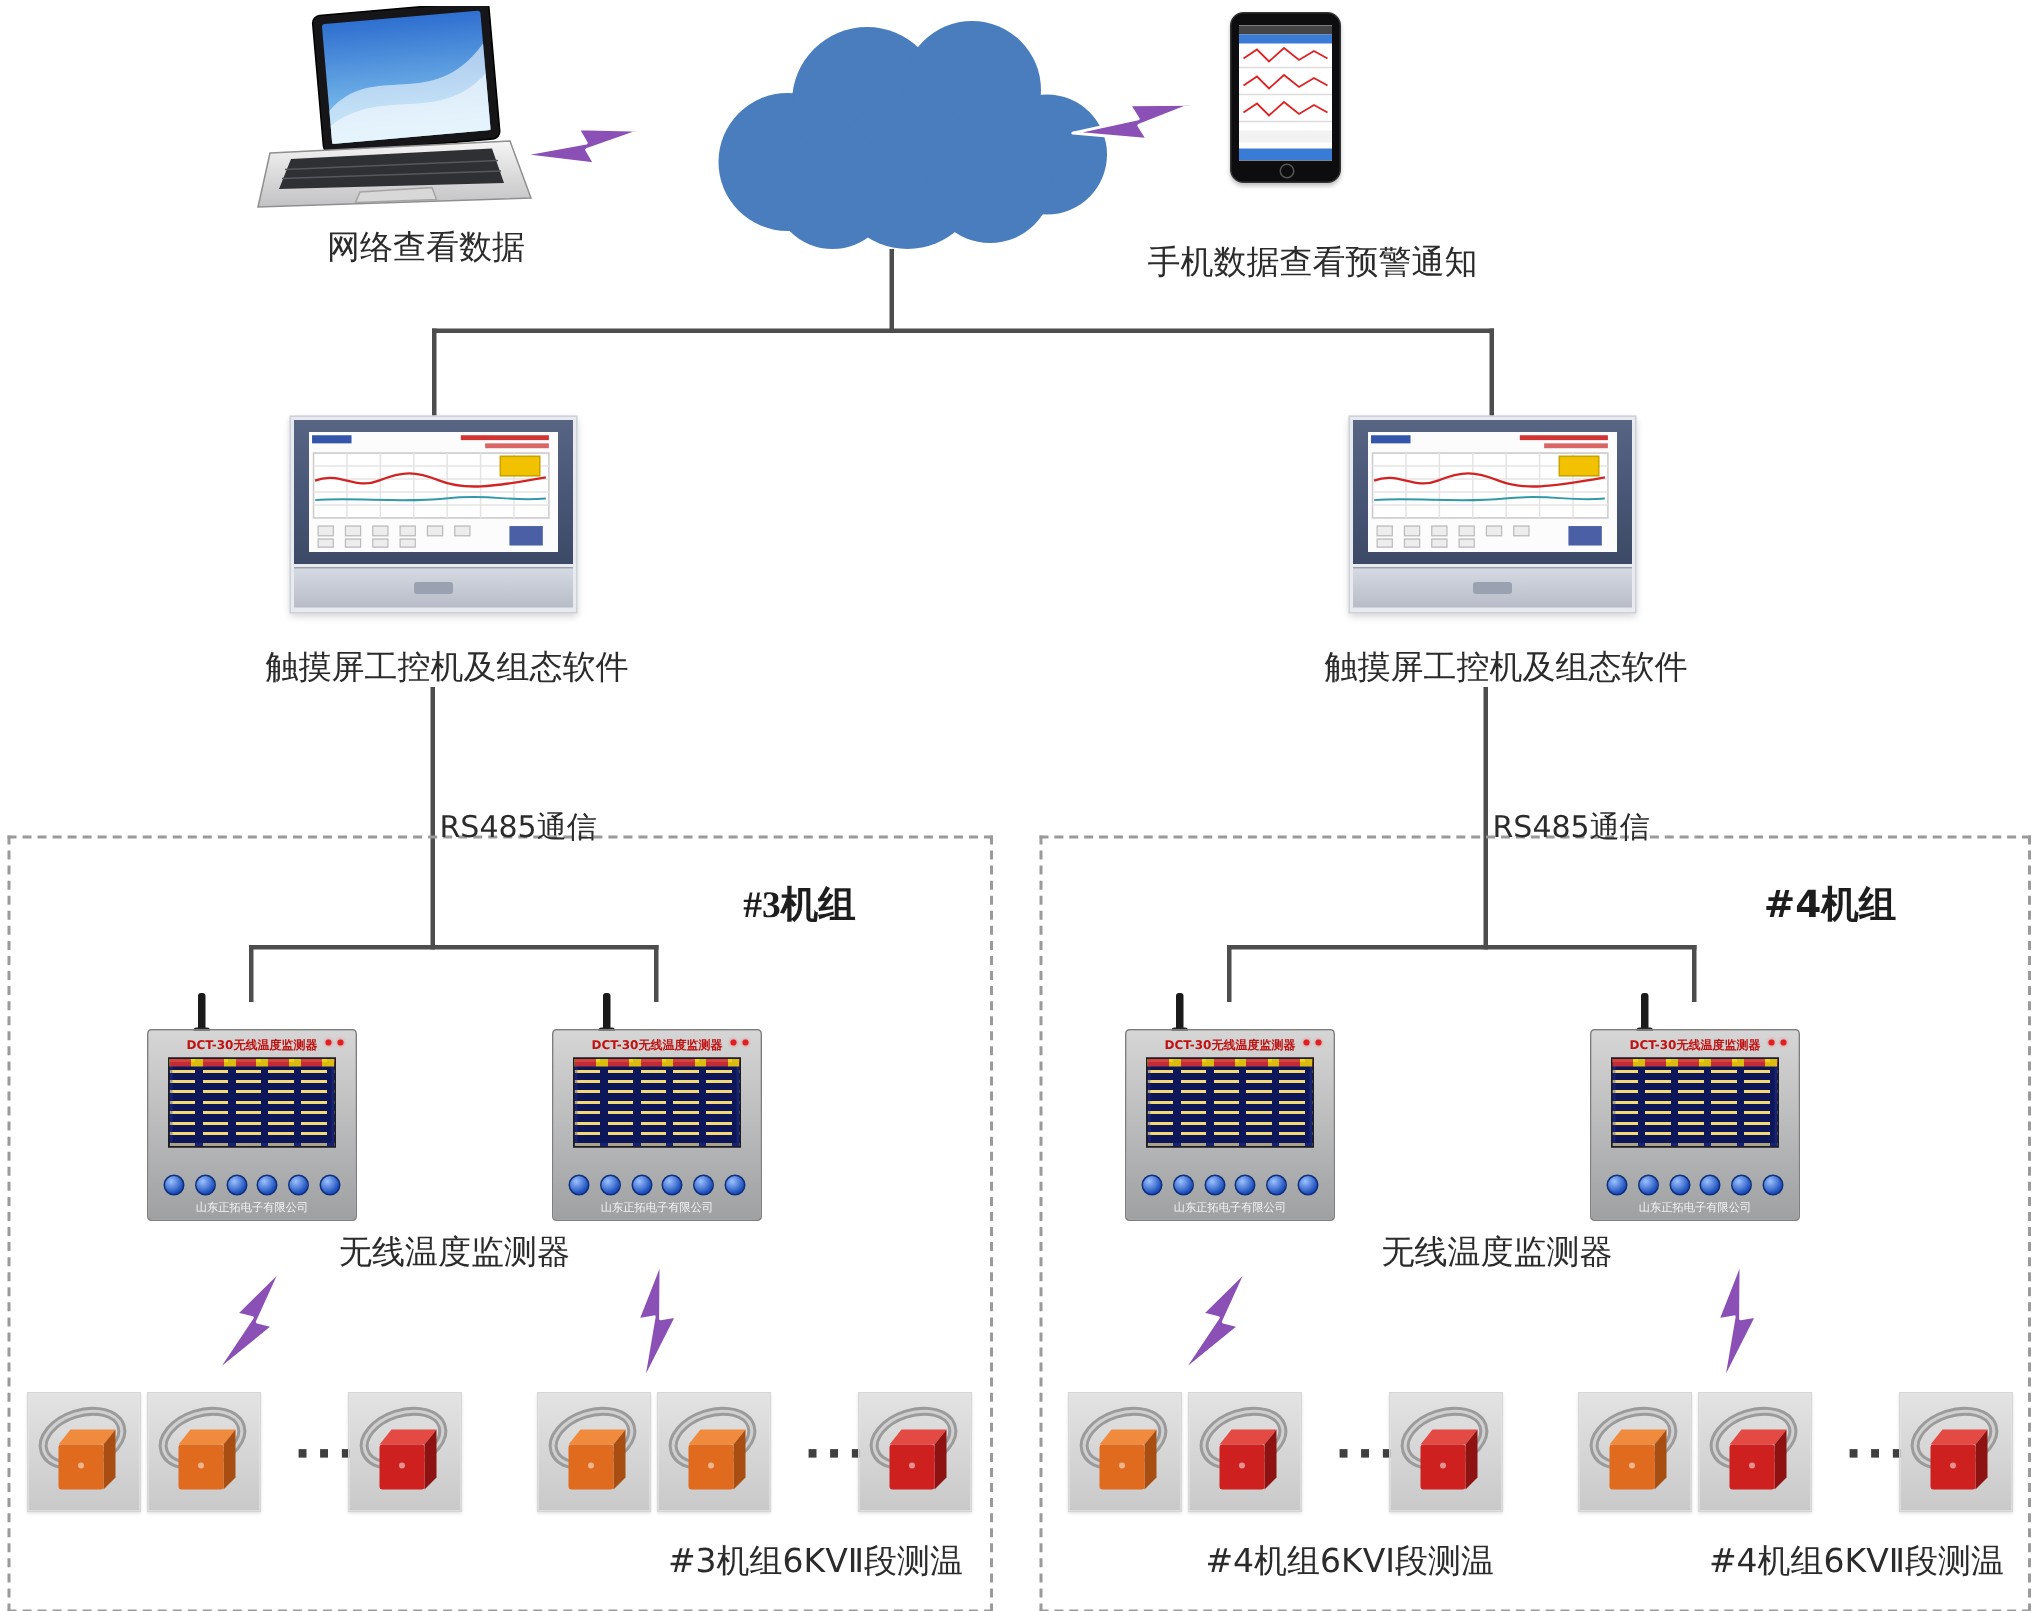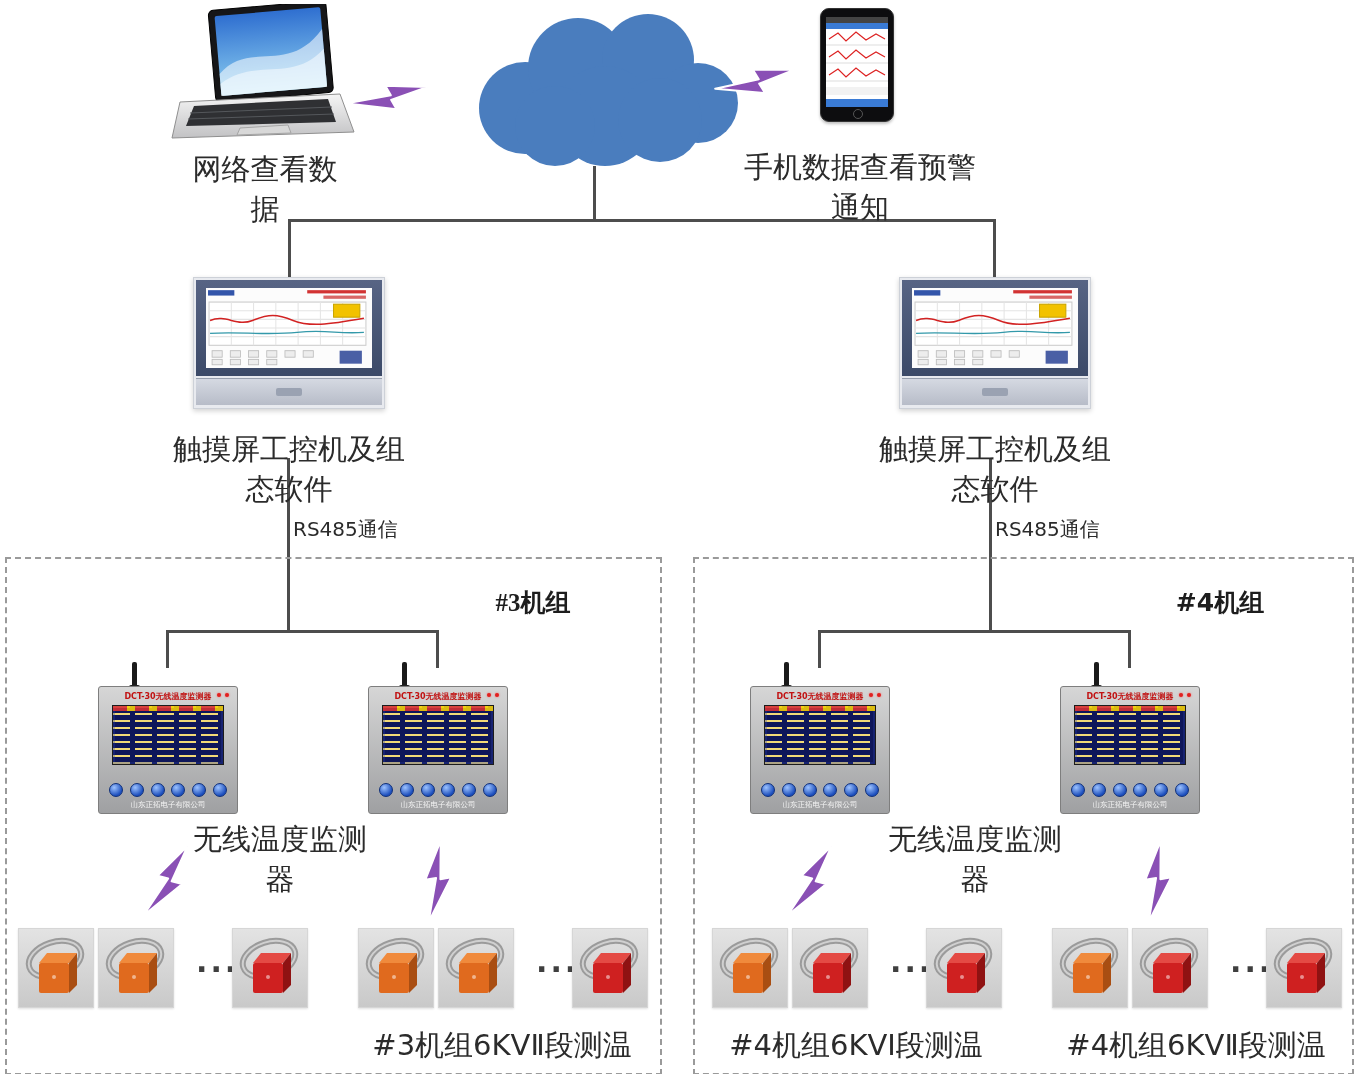--- a/index.html
+++ b/index.html
@@ -1,22 +1,22 @@
 <!DOCTYPE html>
 <html><head>
 <meta charset="utf-8">
 <style>
   html,body{margin:0;padding:0;background:#fff;}
   .canvas{
     position:relative;width:1356px;height:1074px;background:#ffffff;
     font-family:"DejaVu Sans","Liberation Sans",sans-serif;color:#2b2b2b;overflow:hidden;
   }
   .line{position:absolute;background:#4d4d4d;}
-  .lbl{position:absolute;font-size:29px;text-align:center;color:#2b2b2b;}
-  .lbl-sm{font-size:20px;text-align:left;}
+  .lbl{position:absolute;font-size:22px;text-align:right;color:#2b2b2b;}
+  .lbl-sm{font-size:20px;text-align:left;margin-top:22px;}
   .dashed-box{position:absolute;border:2px dashed #9a9a9a;background:transparent;}
   .unit-title{position:absolute;font-size:25px;font-weight:bold;color:#1d1d1d;text-align:center;}
   .dots{position:absolute;font-size:30px;font-weight:bold;color:#3f3f3f;letter-spacing:3px;}
 
   
   .cloud{position:absolute;}
   .cloud-label{position:absolute;color:#ffffff;font-size:25px;text-align:center;}
 
   
   .bolt{position:absolute;width:40px;height:82px;}
@@ -140,21 +140,21 @@
         <g stroke="#ddd" stroke-width="1">
           <line x1="0" y1="28" x2="62" y2="28"></line>
           <line x1="0" y1="46" x2="62" y2="46"></line>
           <line x1="0" y1="64" x2="62" y2="64"></line>
         </g>
         <rect x="0" y="70" width="62" height="8" fill="#f2f2f2"></rect>
         <rect x="0" y="82" width="62" height="8" fill="#3a7bd5"></rect>
       </svg>
     </div>
   </div>
-  <div class="lbl" style="left:735px;top:148px;width:250px;">手机数据查看预警通知</div>
+  <div class="lbl" style="left:735px;top:160px;width:250px;">手机数据查看预警通知</div>
 
   <div class="bolt" style="left:366px;top:56px;transform:rotate(60deg);">
     <svg width="40" height="82" viewBox="0 0 40 82">
         <path d="M32,0 L10,36 L21,36 L6,78 L36,38 L25,38 Z" fill="#8a50b5" stroke="#ffffff" stroke-width="2" stroke-linejoin="round"></path>
       </svg>
   </div>
   <div class="bolt" style="left:734px;top:40px;transform:rotate(58deg);">
     <svg width="40" height="82" viewBox="0 0 40 82">
         <path d="M32,0 L10,36 L21,36 L6,78 L36,38 L25,38 Z" fill="#8a50b5" stroke="#ffffff" stroke-width="2" stroke-linejoin="round"></path>
       </svg>

